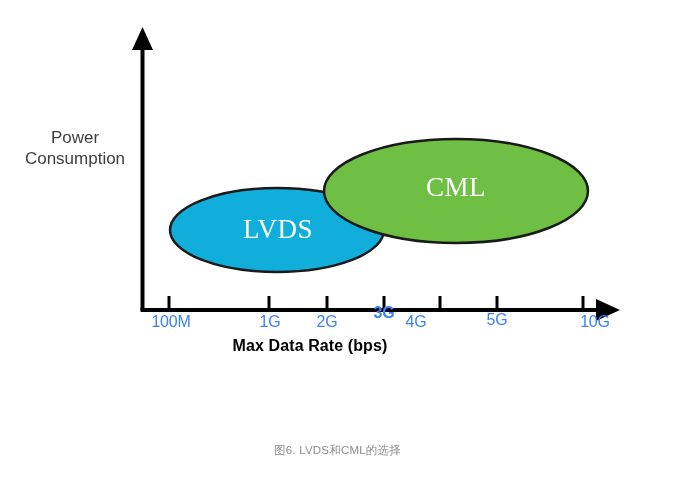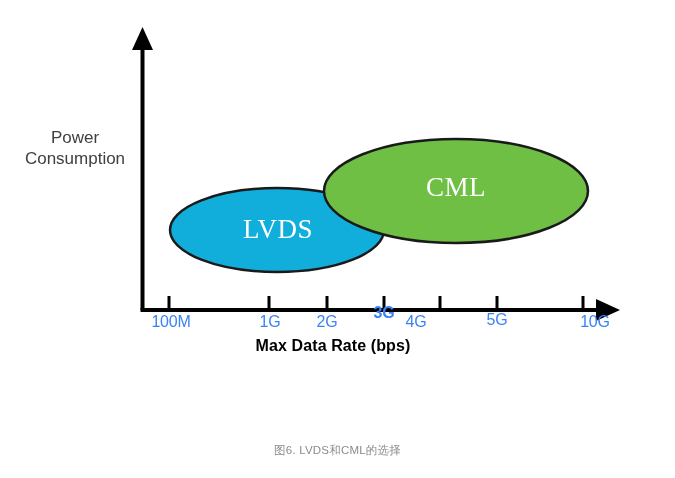--- a/index.html
+++ b/index.html
@@ -51,21 +51,20 @@
     position: absolute;
     left: 0;
     top: 337px;
     width: 620px;
     text-align: center;
     font-family: "Liberation Sans", sans-serif;
     font-size: 16px;
     font-weight: bold;
     color: #000000;
     letter-spacing: 0.1px;
-    margin-left: 23px;
   }
   #y-axis-title {
     position: absolute;
     left: 14px;
     top: 128px;
     width: 122px;
     text-align: center;
     font-family: "Liberation Sans", sans-serif;
     font-size: 17px;
     font-weight: 400;

